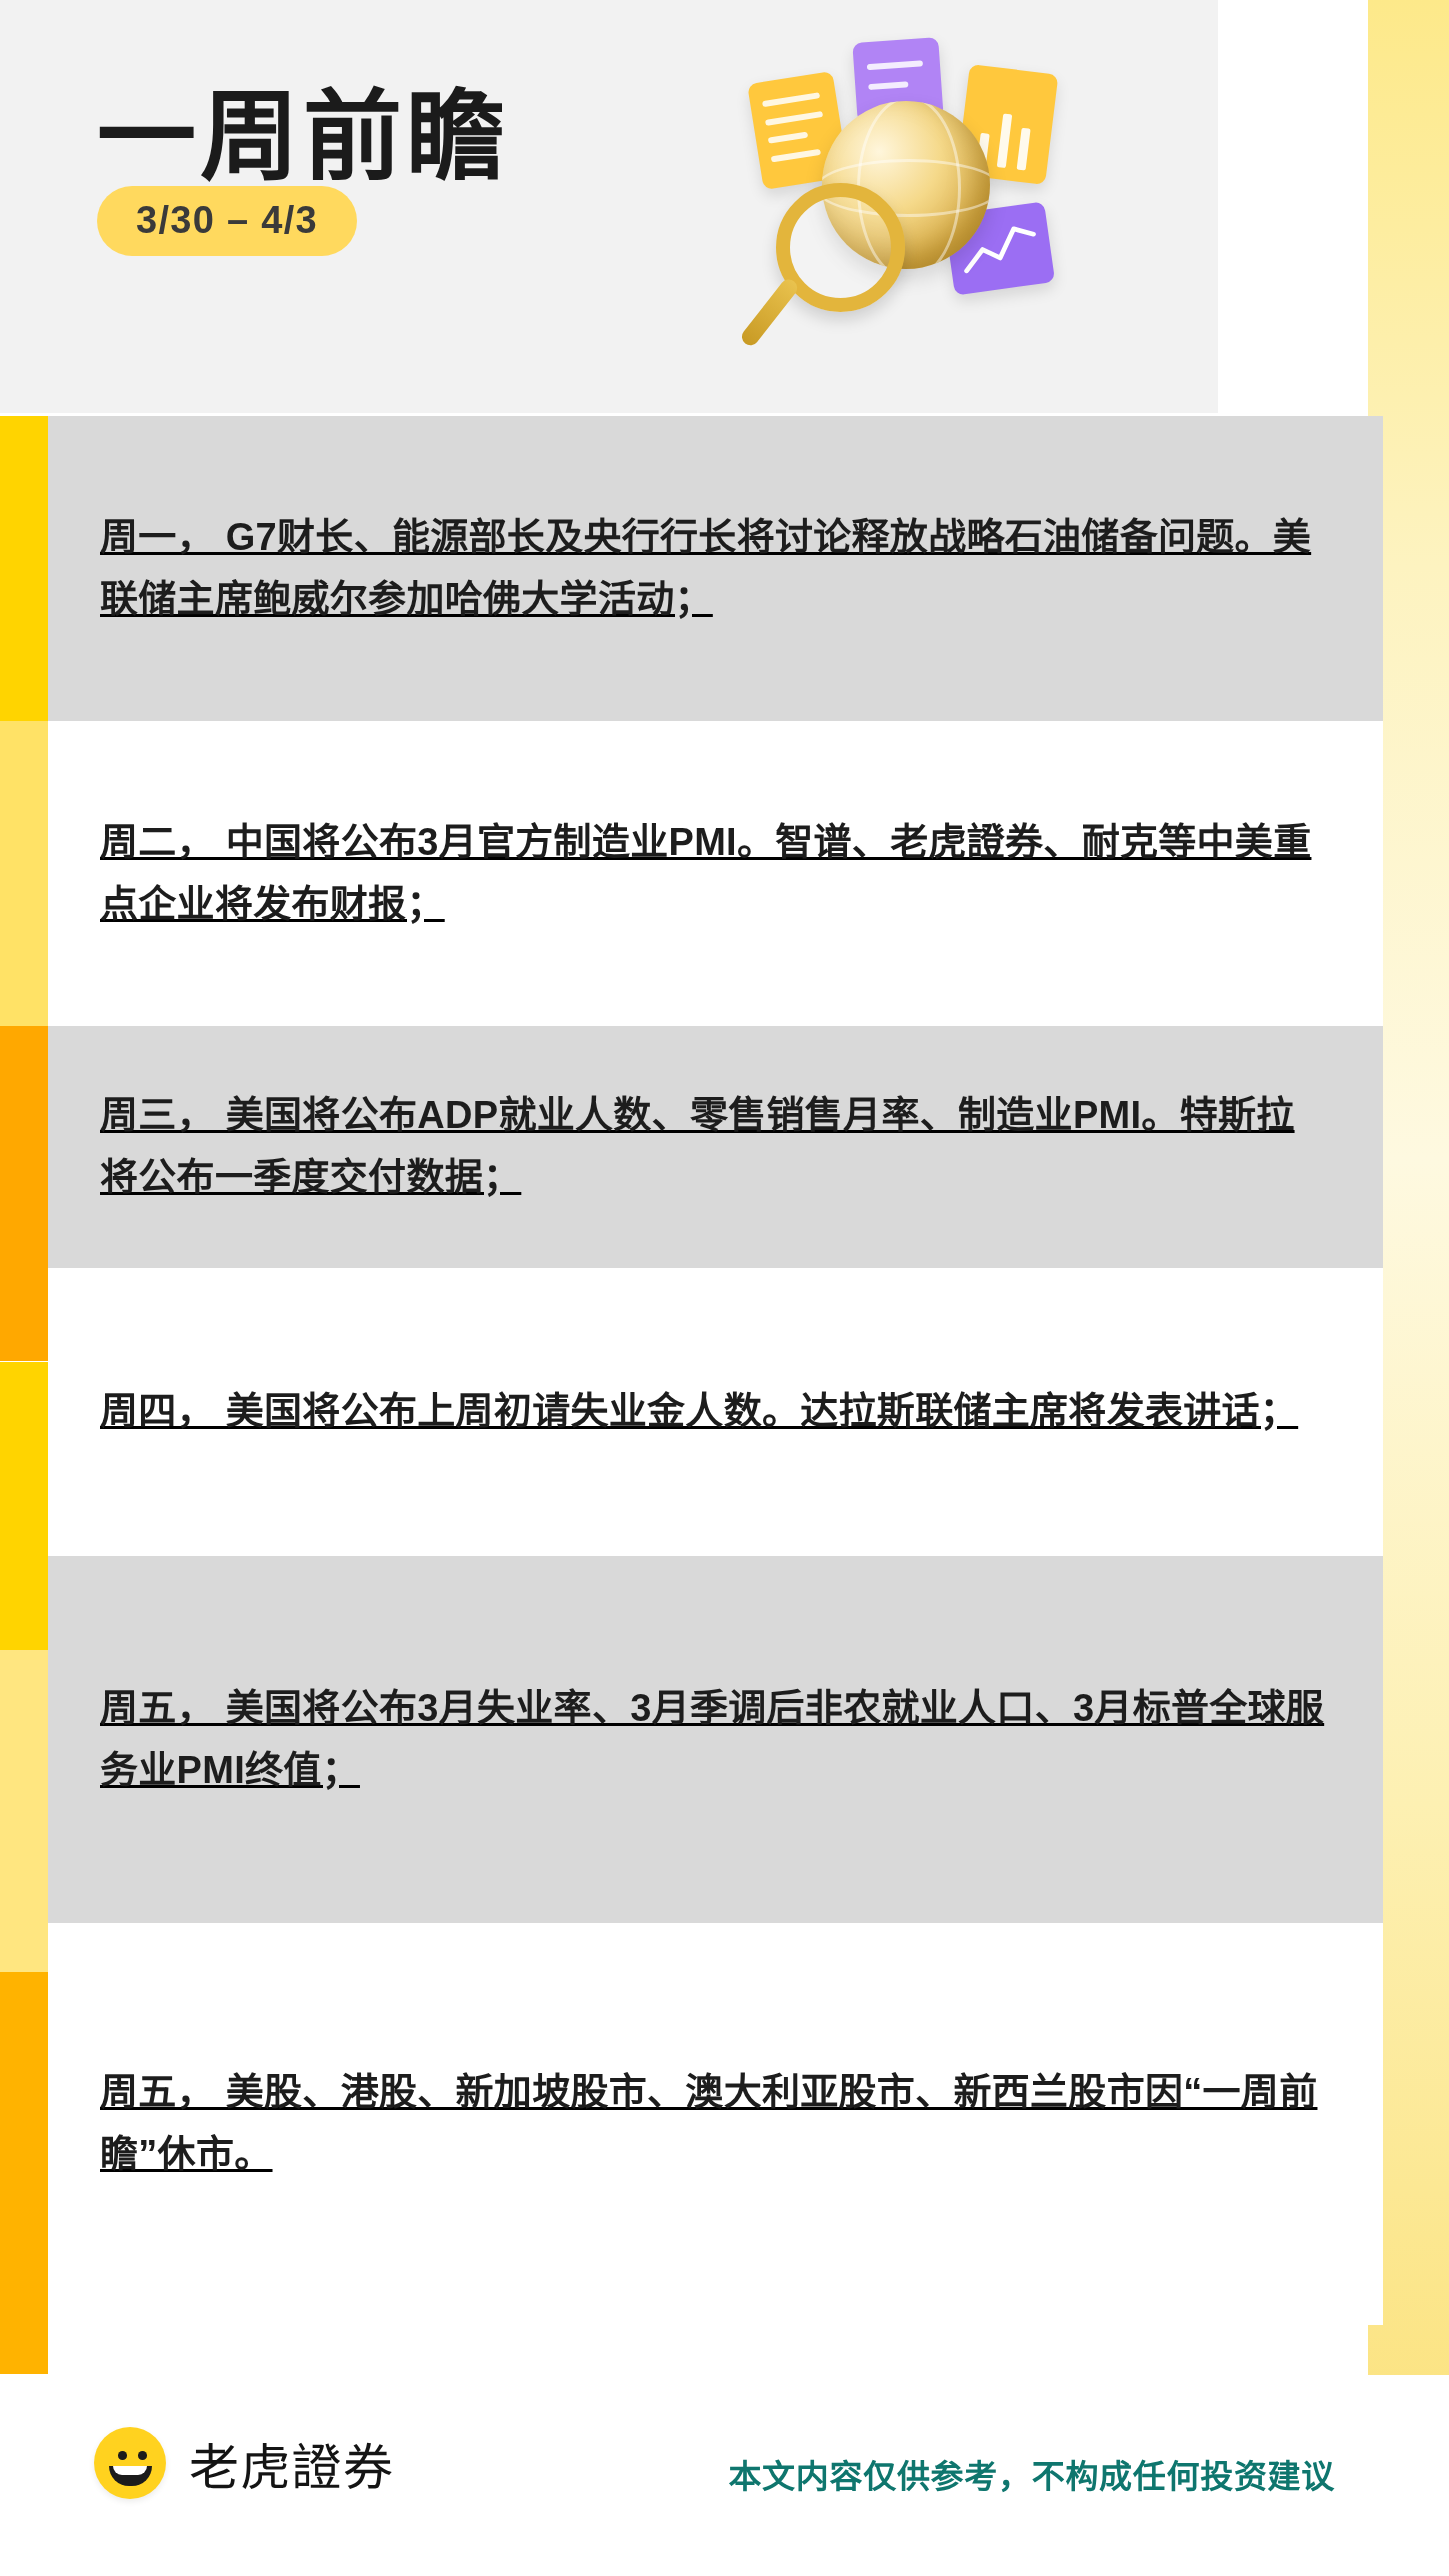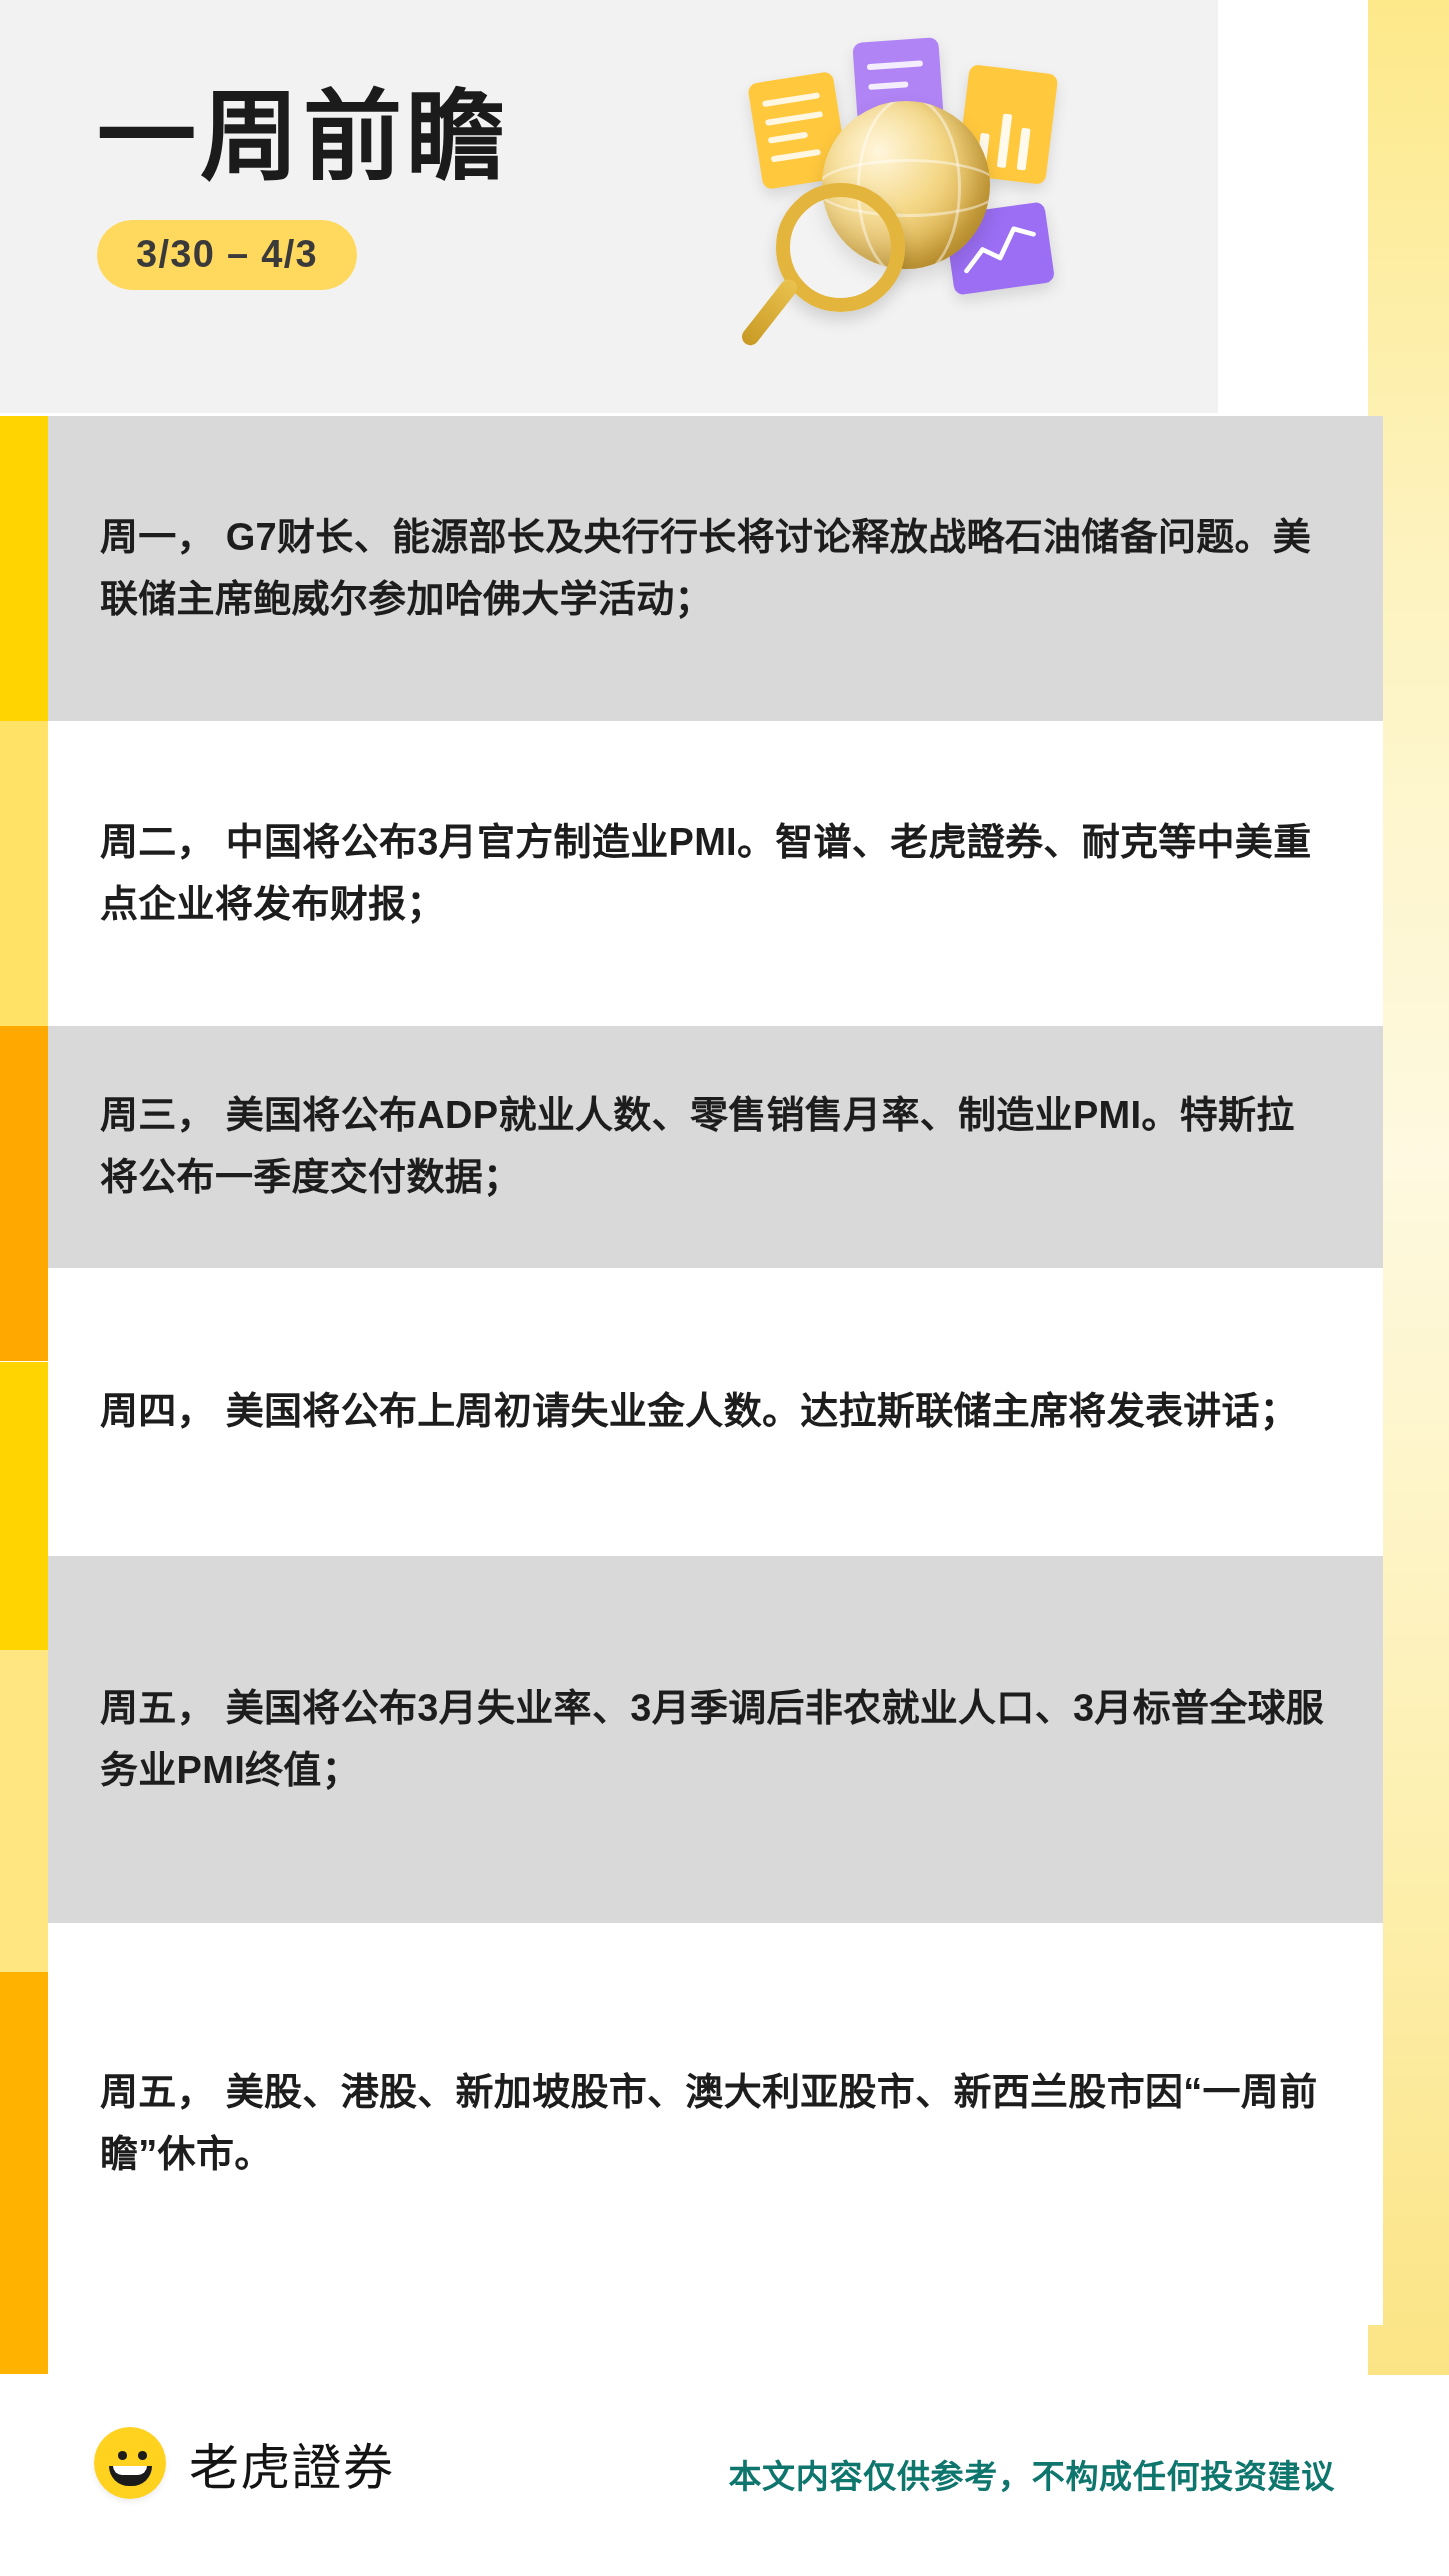--- a/index.html
+++ b/index.html
@@ -49,21 +49,20 @@
   }
   .title {
     font-size: 99px;
     font-weight: 700;
     letter-spacing: 4px;
     color: #1b1b1b;
     line-height: 1;
     white-space: nowrap;
   }
   .date-pill {
-    margin-top: 34px;
     display: inline-block;
     background: #ffd95e;
     border-radius: 40px;
     padding: 14.8px 39px 17.4px 39px;
     font-size: 38px;
     font-weight: 600;
     color: #3a3a3a;
     letter-spacing: 1.3px;
     line-height: 1;
   }
@@ -162,20 +161,21 @@
     left: 48px;
     top: 416px;
     width: 1335px;
   }
   .row {
     position: relative;
     box-sizing: border-box;
     padding: 0 52px;
     display: flex;
     align-items: center;
+    text-decoration: underline;
   }
   .row p {
     margin: 0;
     font-size: 38px;
     font-weight: 700;
     line-height: 1.62;
     color: #1d1d1d;
     letter-spacing: 0.3px;
   }
   .row.alt { background: #d9d9d9; }

